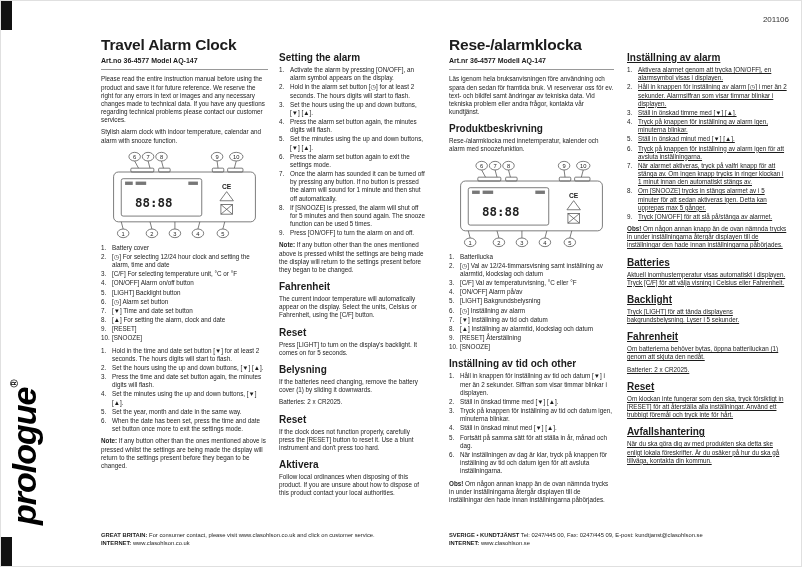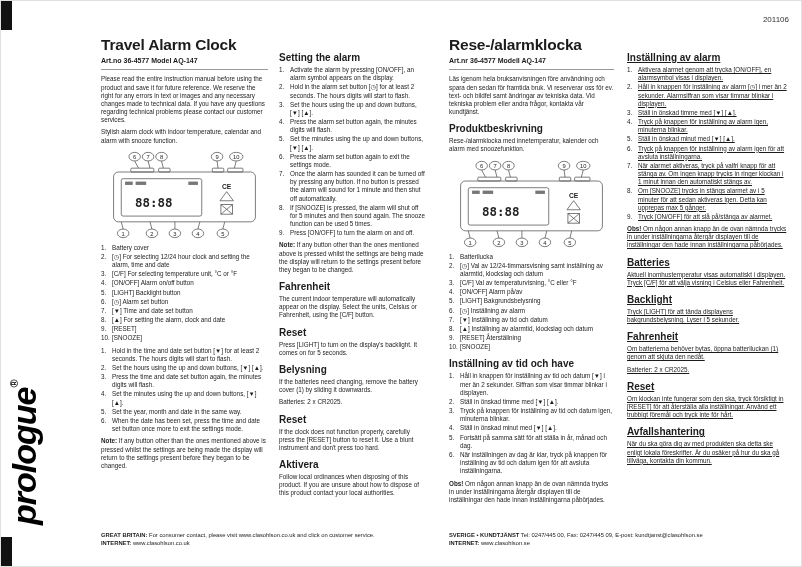--- a/index.html
+++ b/index.html
@@ -247,21 +247,21 @@
         <li>[C/F] Val av temperaturvisning, °C eller °F</li>
         <li>[ON/OFF] Alarm på/av</li>
         <li>[LIGHT] Bakgrundsbelysning</li>
         <li>[◷] Inställning av alarm</li>
         <li>[▼] Inställning av tid och datum</li>
         <li>[▲] Inställning av alarmtid, klockslag och datum</li>
         <li>[RESET] Återställning</li>
         <li>[SNOOZE]</li>
       </ol>
 
-    <h2>Inställning av tid och have</h2>
+    <h2>Inställning av tid och other</h2>
     <ol>
         <li>Håll in knappen för inställning av tid och datum [▼] i mer än 2 sekunder. Siffran som visar timmar blinkar i displayen.</li>
         <li>Ställ in önskad timme med [▼] [▲].</li>
         <li>Tryck på knappen för inställning av tid och datum igen, minuterna blinkar.</li>
         <li>Ställ in önskad minut med [▼] [▲].</li>
         <li>Fortsätt på samma sätt för att ställa in år, månad och dag.</li>
         <li>När inställningen av dag är klar, tryck på knappen för inställning av tid och datum igen för att avsluta inställningarna.</li>
       </ol>
     <p class="note"><b>Obs!</b> <span>Om någon annan knapp än de ovan nämnda trycks in under inställningarna återgår displayen till de inställningar den hade innan inställningarna påbörjades.</span></p>
   </div>

